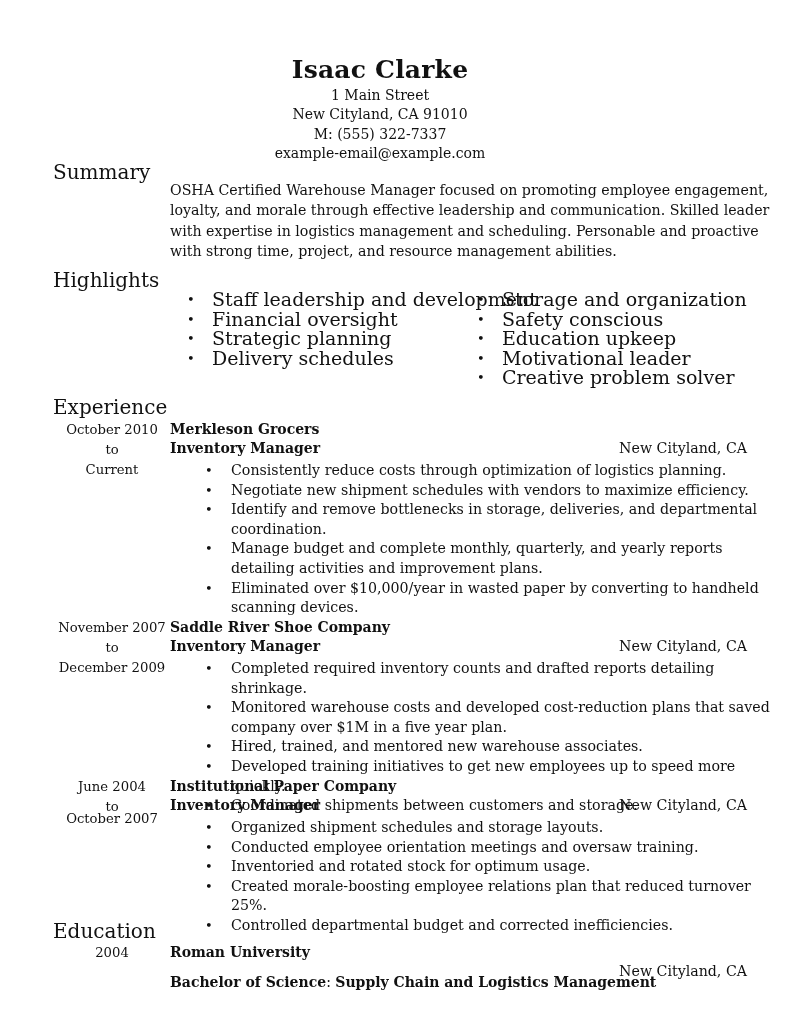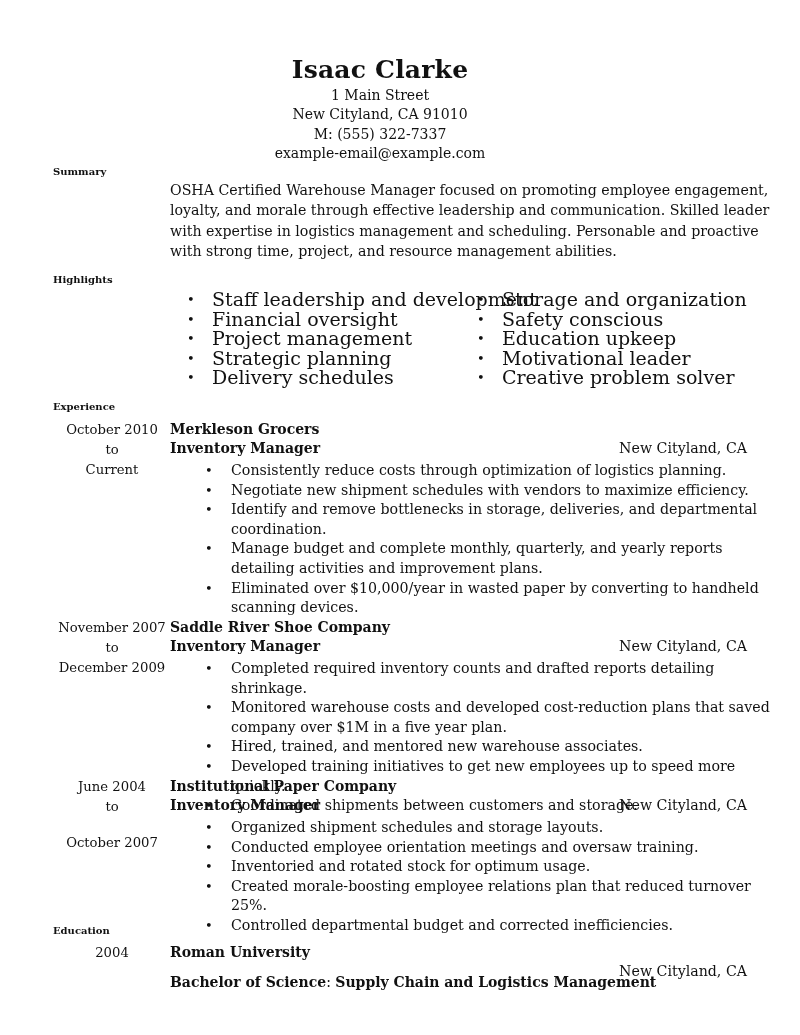--- a/index.html
+++ b/index.html
@@ -10,21 +10,21 @@
       position: relative;
     }
     .page { position: absolute; left: 0; top: 0; width: 800px; height: 1035px; }
 
     .header { position: absolute; left: 0; top: 54px; width: 760px; text-align: center; }
     .name { font-size: 25px; font-weight: bold; line-height: 32px; letter-spacing: 0.2px; }
     .contact { font-size: 14px; line-height: 19.3px; }
 
     .section-title {
       position: absolute; left: 53px;
-      font-size: 10px; font-weight: bold; line-height: 20px;
+      font-size: 20px; font-weight: normal; line-height: 20px;
     }
 
     .summary {
       position: absolute; left: 170px; top: 180px; width: 600px;
       font-size: 14.2px; line-height: 20.3px;
     }
 
     .hl-col { position: absolute; top: 290px; list-style: none; margin: 0; padding: 0; }
     .hl-col li {
       position: relative; padding-left: 25px;
@@ -70,21 +70,20 @@
     <div class="contact">example-email@example.com</div>
   </div>
 
   <div class="section-title" style="top:162px;">Summary</div>
   <div class="summary">OSHA Certified Warehouse Manager focused on promoting employee engagement, loyalty, and morale through effective leadership and communication. Skilled leader with expertise in logistics management and scheduling. Personable and proactive with strong time, project, and resource management abilities.</div>
 
   <div class="section-title" style="top:270px;">Highlights</div>
   <ul class="hl-col" style="left:187px;">
     <li>Staff leadership and development</li>
     <li>Financial oversight</li>
-    <li>Project management</li>
     <li>Strategic planning</li>
     <li>Delivery schedules</li>
   </ul>
   <ul class="hl-col" style="left:477px;">
     <li>Storage and organization</li>
     <li>Safety conscious</li>
     <li>Education upkeep</li>
     <li>Motivational leader</li>
     <li>Creative problem solver</li>
   </ul>
@@ -119,21 +118,21 @@
       <li>Monitored warehouse costs and developed cost-reduction plans that saved company over $1M in a five year plan.</li>
       <li>Hired, trained, and mentored new warehouse associates.</li>
       <li>Developed training initiatives to get new employees up to speed more quickly.</li>
       <li>Coordinated shipments between customers and storage.</li>
     </ul>
   </div>
 
   <div class="job" style="top:777px;">
     <div class="date" style="top:0;">June 2004</div>
     <div class="date" style="top:20px;">to</div>
-    <div class="date" style="top:56px;text-align:center;">October 2007</div>
+    <div class="date" style="top:32px;text-align:center;">October 2007</div>
     <div class="company" style="top:0;">Institutional Paper Company</div>
     <div class="role" style="top:19px;">Inventory Manager</div>
     <div class="location" style="top:19px;">New Cityland, CA</div>
     <ul class="bullets" style="top:38px;">
       <li>Organized shipment schedules and storage layouts.</li>
       <li>Conducted employee orientation meetings and oversaw training.</li>
       <li>Inventoried and rotated stock for optimum usage.</li>
       <li>Created morale-boosting employee relations plan that reduced turnover 25%.</li>
       <li>Controlled departmental budget and corrected inefficiencies.</li>
     </ul>

